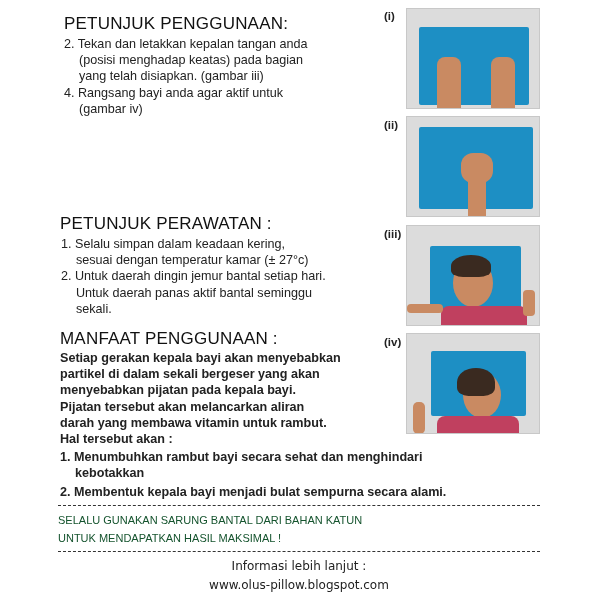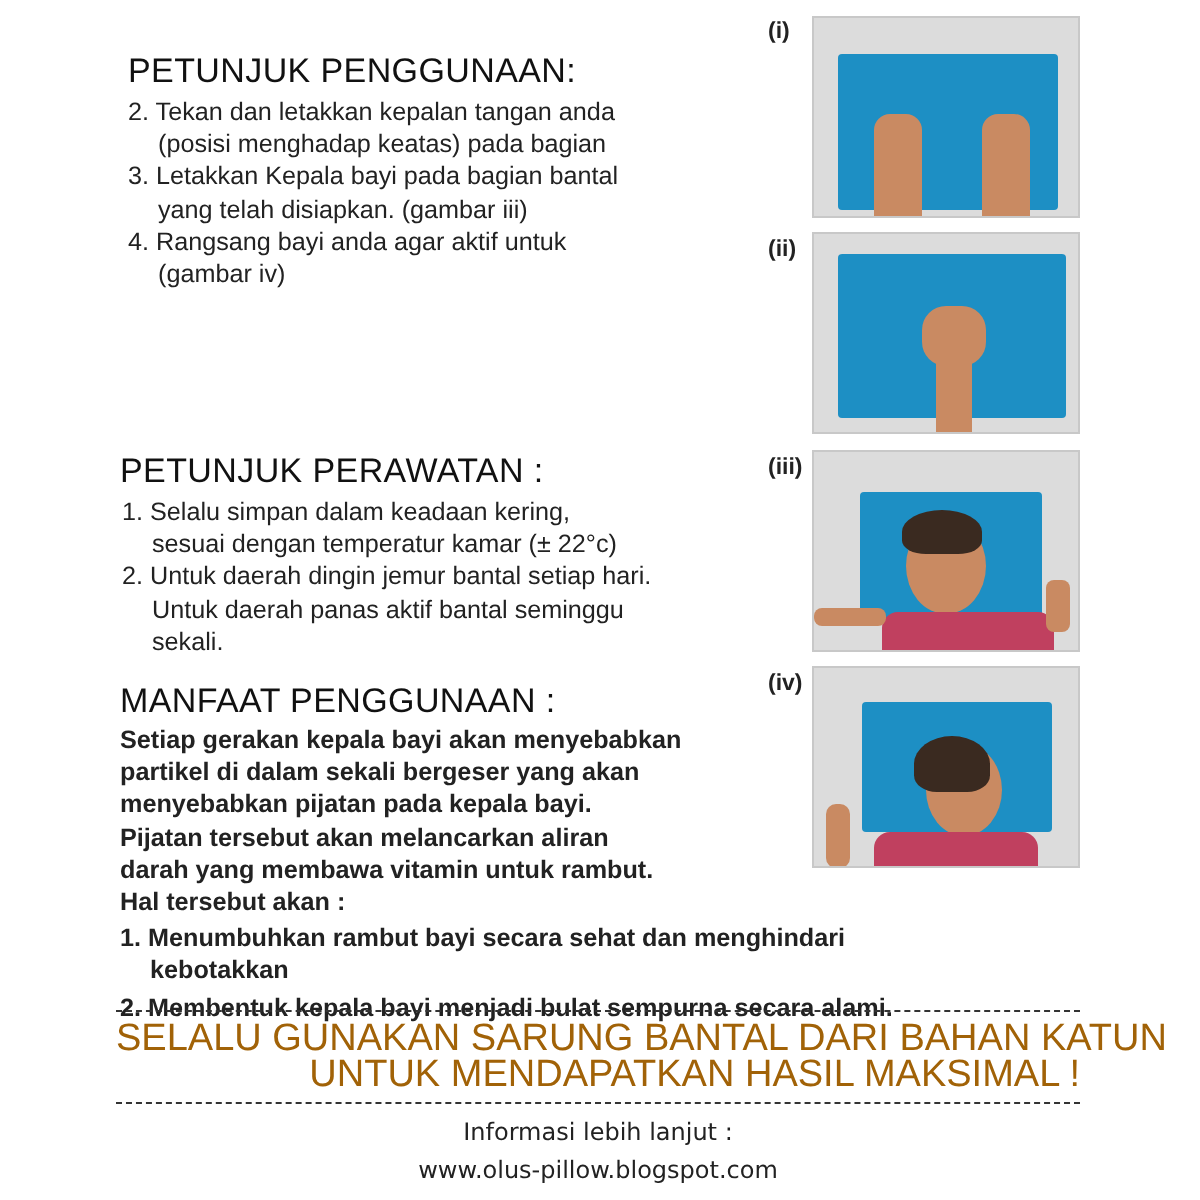--- a/index.html
+++ b/index.html
@@ -1,51 +1,50 @@
 <!DOCTYPE html>
 <html><head>
 <meta charset="utf-8">
 <style>
   html, body { margin:0; padding:0; }
   body { width:600px; height:600px; background:#ffffff; position:relative; overflow:hidden;
          font-family:"Liberation Sans", sans-serif; color:#1e1e1e; }
-  .abs { position:absolute;margin-top:12px; }
+  .abs { position:absolute; }
   .h { font-size:17px; font-weight:normal; letter-spacing:0.2px; white-space:nowrap; color:#111; }
   .t { font-size:12.6px; line-height:16.2px; white-space:nowrap; color:#222; }
   .ind { padding-left:15px; }
   .dash { position:absolute; left:58px; width:482px; height:0; border-top:1.5px dashed #333; }
-  .notice { position:absolute; left:58px; width:482px; text-align:right; font-size:19px;
-            line-height:18px; color:#a16207; white-space:nowrap; }
+  .notice { position:absolute; left:58px; width:482px; text-align:left; font-size:11px;
+            line-height:18px; color:#14532d; white-space:nowrap; }
   .info { position:absolute; left:58px; width:482px; text-align:center;
           font-family:"DejaVu Sans", sans-serif; font-size:12px; line-height:19px; color:#222; }
   .lbl { position:absolute; left:384px; font-size:11.5px; font-weight:bold; color:#222; }
   .photo { position:absolute; left:406px; width:134px; height:101px; background:#dcdcdc;
            overflow:hidden; border:1px solid #c8c8c8; box-sizing:border-box; }
   .pillow { position:absolute; background:#1d8fc4; border-radius:2px; }
   .skin { background:#c98a62; position:absolute; }
   .shirt { background:#c0405f; position:absolute; }
   .hair { background:#3a2a20; position:absolute; }
 </style>
 </head>
 <body>
 
 <div class="abs h" style="left:64px;top:14px;">PETUNJUK PENGGUNAAN:</div>
 <div class="abs" style="left:64px;top:36px;">
   <div class="t">2. Tekan dan letakkan kepalan tangan anda</div>
   <div class="t ind">(posisi menghadap keatas) pada bagian</div>
-  <div class="t">3. Letakkan Kepala bayi pada bagian bantal</div>
   <div class="t ind">yang telah disiapkan. (gambar iii)</div>
   <div class="t">4. Rangsang bayi anda agar aktif untuk</div>
   <div class="t ind">(gambar iv)</div>
 </div>
 
 <div class="abs h" style="left:60px;top:214px;">PETUNJUK PERAWATAN :</div>
 <div class="abs" style="left:61px;top:236px;">
   <div class="t">1. Selalu simpan dalam keadaan kering,</div>
-  <div class="t ind">sesuai dengan temperatur kamar (± 22°c)</div>
+  <div class="t ind">sesuai dengan temperatur kamar (± 27°c)</div>
   <div class="t">2. Untuk daerah dingin jemur bantal setiap hari.</div>
   <div class="t ind">Untuk daerah panas aktif bantal seminggu</div>
   <div class="t ind">sekali.</div>
 </div>
 
 <div class="abs h" style="left:60px;top:329px;">MANFAAT PENGGUNAAN :</div>
 <div class="abs" style="left:60px;top:350px;font-weight:bold;">
   <div class="t">Setiap gerakan kepala bayi akan menyebabkan</div>
   <div class="t">partikel di dalam sekali bergeser yang akan</div>
   <div class="t">menyebabkan pijatan pada kepala bayi.</div>

